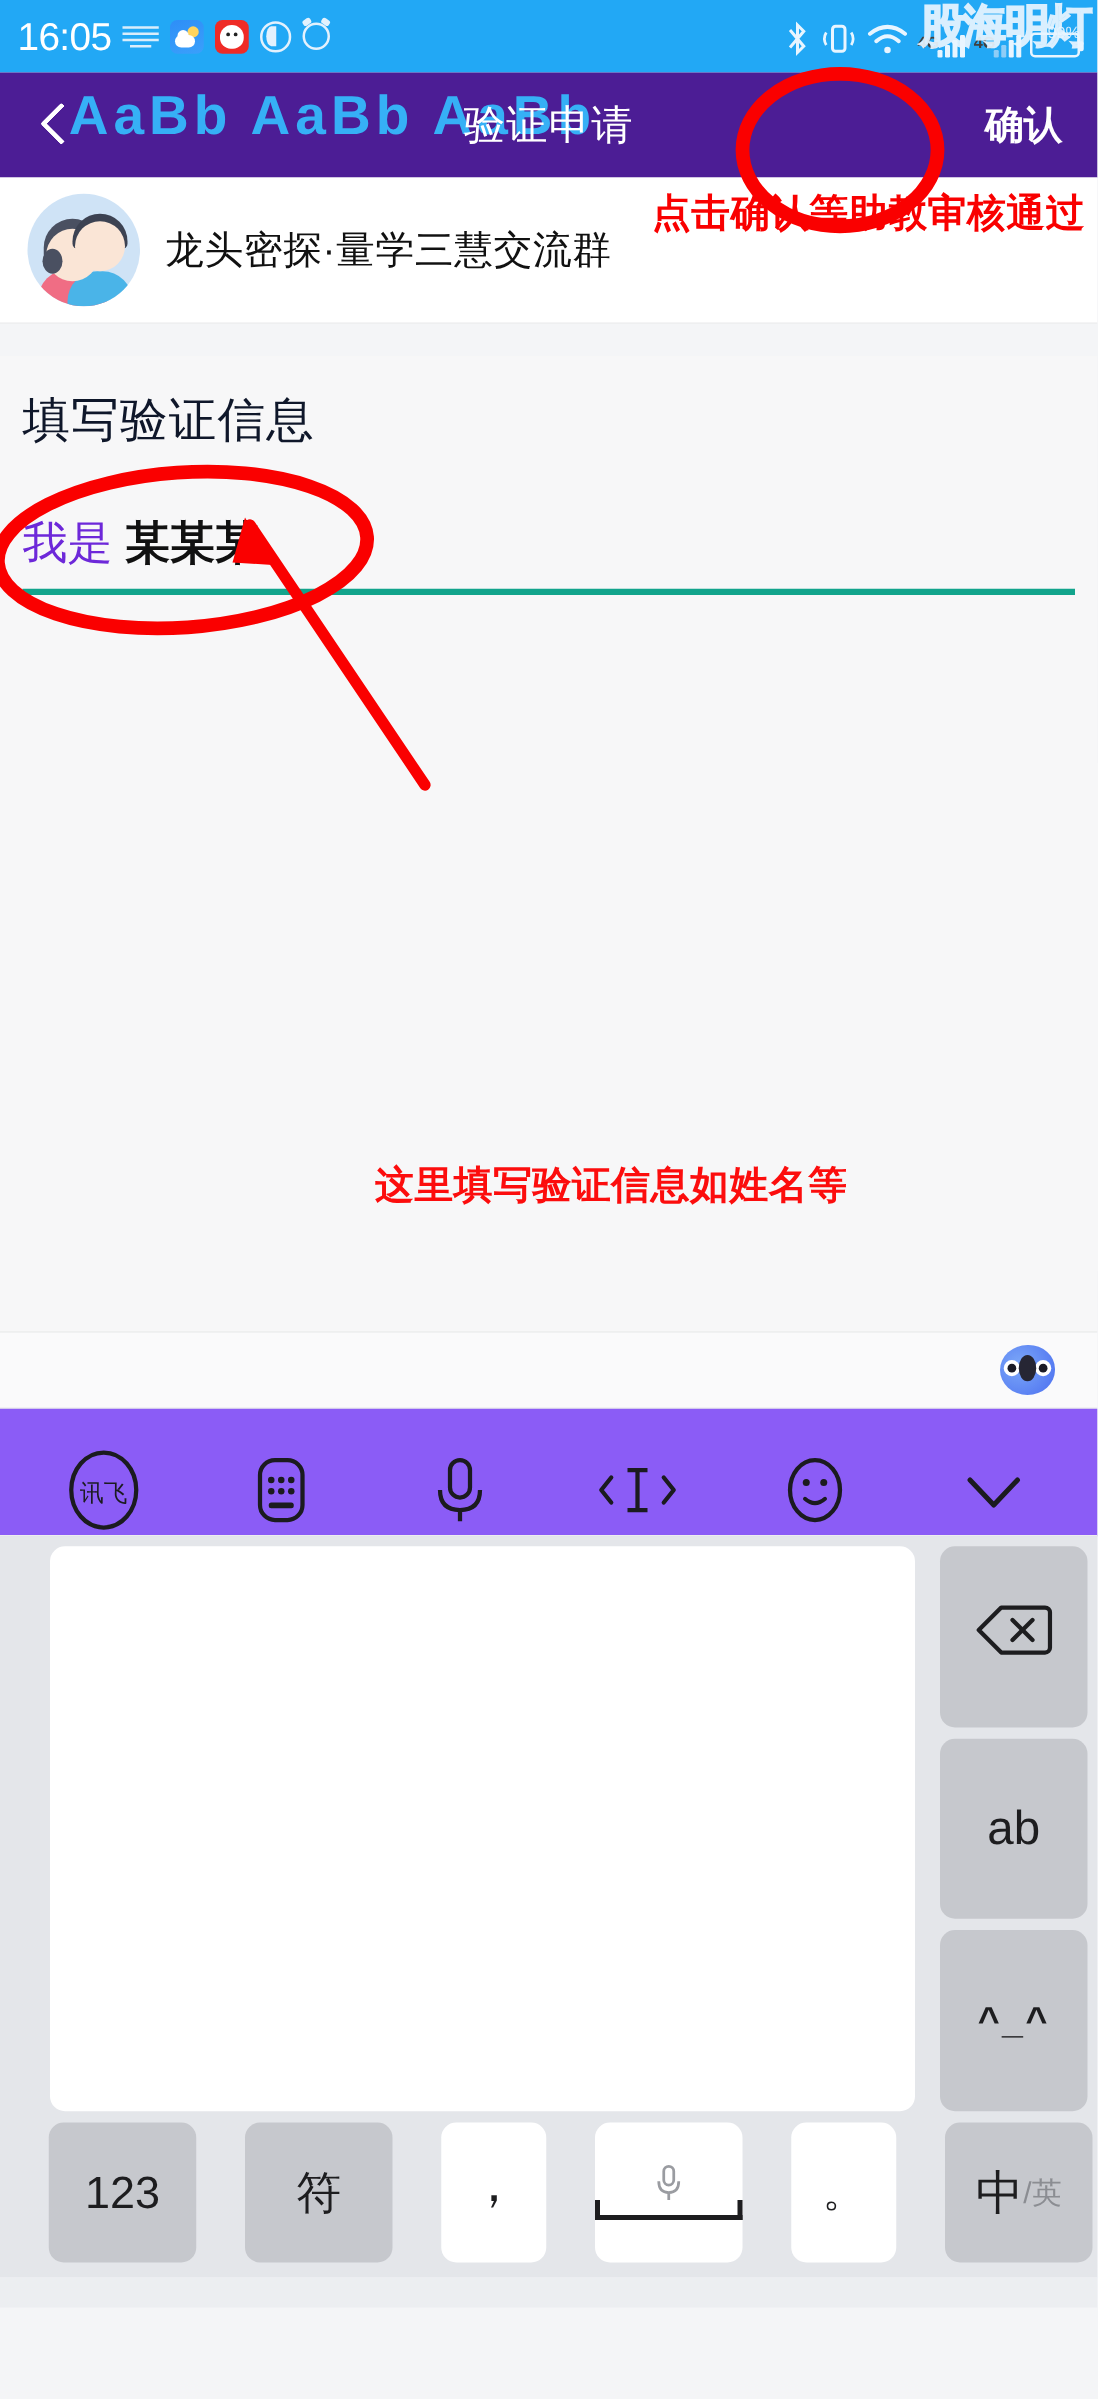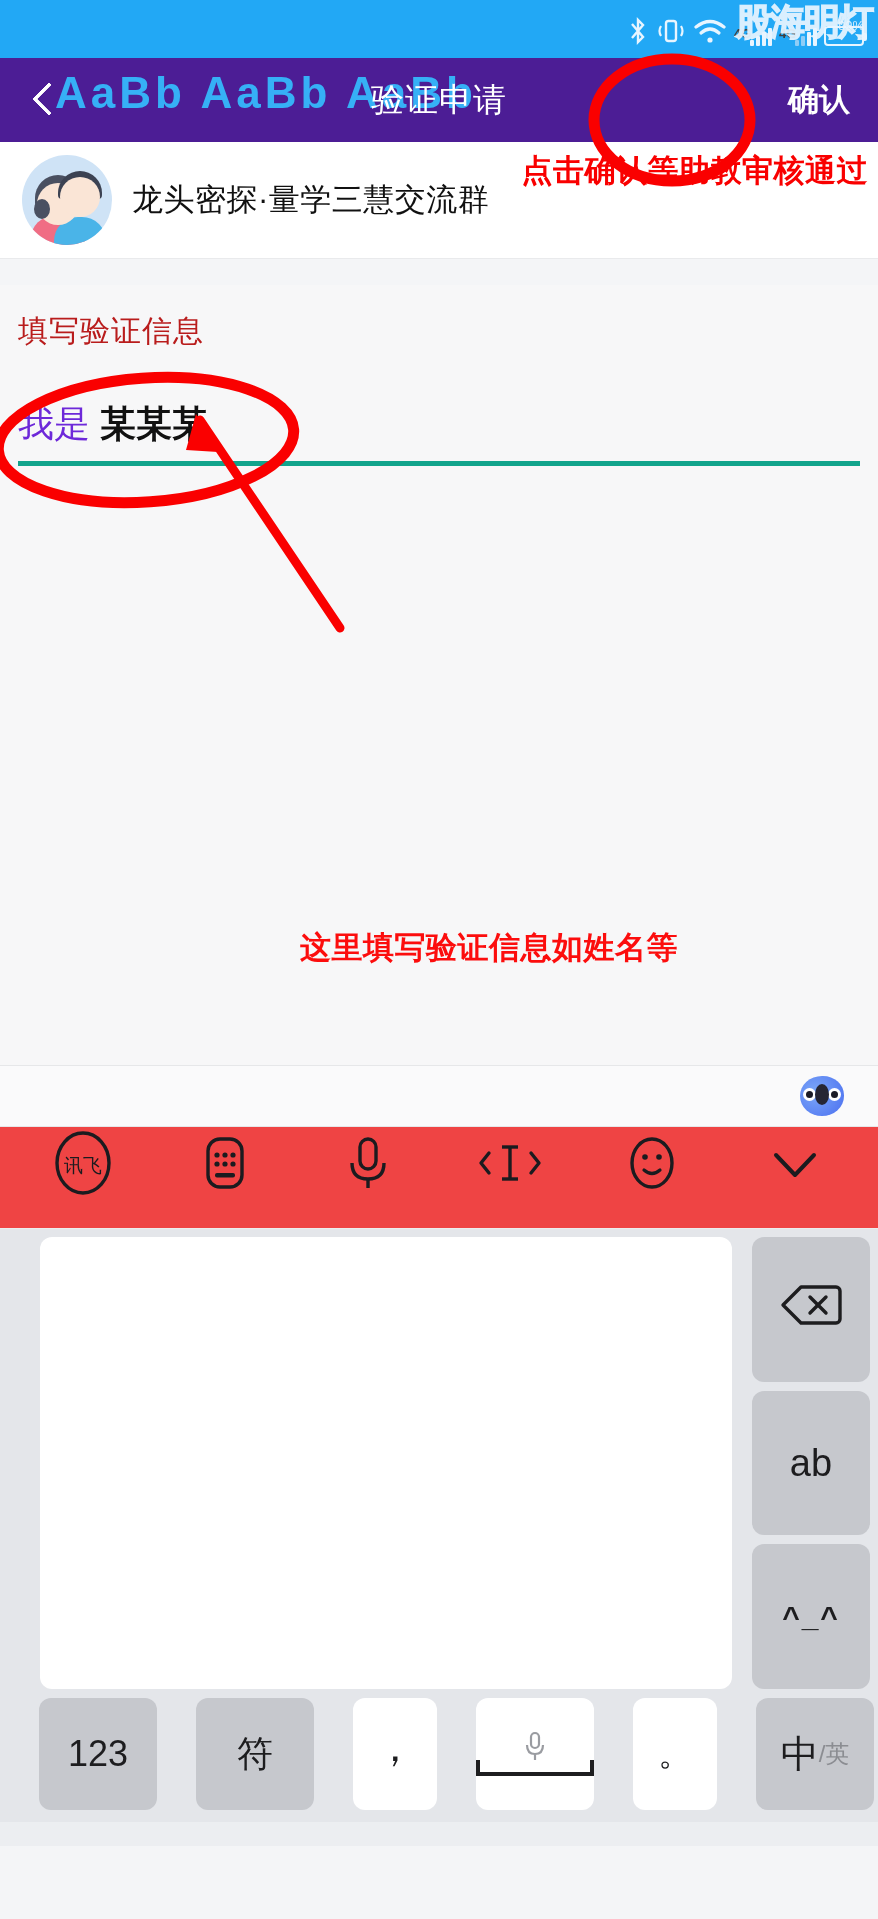--- a/index.html
+++ b/index.html
@@ -100,21 +100,21 @@
   .anno-top{
     position:absolute; right:10px; top:8px; color:#f90000; font-size:31px;
     font-weight:800; letter-spacing:.5px; white-space:nowrap;
   }
 
   
   .gap{ height:26px; background:#f4f5f7; }
   .form{
     background:#f7f7f8; position:relative; height:780px; padding:0 18px;
   }
-  .form-label{ font-size:30px; color:#b91c1c; padding-top:26px; letter-spacing:1px;}
+  .form-label{ font-size:38px; color:#0f172a; padding-top:26px; letter-spacing:1px;}
   .input-wrap{ margin-top:48px; position:relative; }
   .input-line{
     font-size:36px; color:#1c1c1c; padding-bottom:12px; white-space:nowrap;
   }
   .input-line .placeholder{ color:#6d28d9; font-weight:400; }
   .input-line .typed{ color:#111; font-weight:700; margin-left:10px; }
   .underline{ height:5px; background:#12a48c; width:100%; }
 
   .anno-mid{
     position:absolute; left:300px; top:642px; color:#fc0d0d;
@@ -132,21 +132,21 @@
   }
   .mascot{ width:44px;height:40px; position:relative; }
   .mascot .body{position:absolute;inset:0;background:radial-gradient(circle at 35% 40%,#7ca8f8,#4a6ef0);border-radius:50% 48% 50% 50%;filter:blur(.3px);}
   .mascot .eL,.mascot .eR{position:absolute;width:13px;height:13px;background:#fff;border-radius:50%;top:12px;}
   .mascot .eL{left:3px;} .mascot .eR{right:3px;}
   .mascot .eL::after,.mascot .eR::after{content:"";position:absolute;width:7px;height:7px;background:#1b1b26;border-radius:50%;left:3px;top:3px;}
   .mascot .beak{position:absolute;left:15px;top:8px;width:14px;height:21px;background:#262634;border-radius:50%;}
 
   
   .kb-toolbar{
-    height:102px; background:#ef4444; display:flex; align-items:flex-start;
+    height:102px; background:#8b5cf6; display:flex; align-items:flex-end;
     justify-content:space-around; padding:0 12px;
     border-bottom:1px solid #ededee;
   }
   .tb-btn{ width:72px;height:72px;display:flex;align-items:center;justify-content:center;cursor:pointer;}
   .tb-btn svg{display:block;}
 
   
   .keyboard{ background:#e4e6ea; padding:8px 8px 12px; }
   .kb-main{ display:flex; gap:20px;padding-left:32px; }
   .hw-pad{
@@ -177,20 +177,41 @@
   .space-inner .u{ position:absolute; left:0; right:0; bottom:0; height:4px; background:#1d1d1f;}
   .space-inner .lft{ position:absolute; left:0; bottom:0; width:4px; height:16px; background:#1d1d1f;}
   .space-inner .rgt{ position:absolute; right:0; bottom:0; width:4px; height:16px; background:#1d1d1f;}
   .space-inner svg{ position:absolute; left:50%; transform:translateX(-50%); top:-2px;}
   .kb-foot{ height:24px; background:#eceef1; }
 </style>
 </head>
 <body>
 
 <div class="statusbar">
+  <div class="sb-left">
+    <span class="sb-time">16:05</span>
+    <span class="kbd-ic">
+      <i class="bar" style="top:0"></i>
+        <i class="bar" style="top:5px"></i>
+      <i class="bar" style="top:10px"></i>
+        <i class="bar" style="top:15px;left:6px;right:6px"></i>
+    </span>
+    <span class="app-ic app-weather">
+      <span class="sun"></span>
+        <span class="cloud2"></span>
+        <span class="cloud"></span>
+    </span>
+    <span class="app-ic app-red">
+      <span class="face"></span>
+        <span class="e1"></span>
+        <span class="e2"></span>
+    </span>
+    <span class="eye-ic"></span>
+    <span class="alarm-ic"></span>
+  </div>
 
   <div class="sb-right">
     <span>
       <svg width="22" height="30" viewBox="0 0 22 30">
           <path d="M5 8 L16 21 L11 26 L11 4 L16 9 L5 22" fill="none" stroke="#e8f5ff" stroke-width="2.4"></path>
         </svg>
     </span>
     <span>
       <svg width="30" height="30" viewBox="0 0 30 30">
         <rect x="10" y="5" width="10" height="20" rx="2.5" fill="none" stroke="#e8f5ff" stroke-width="2.4"></rect>

